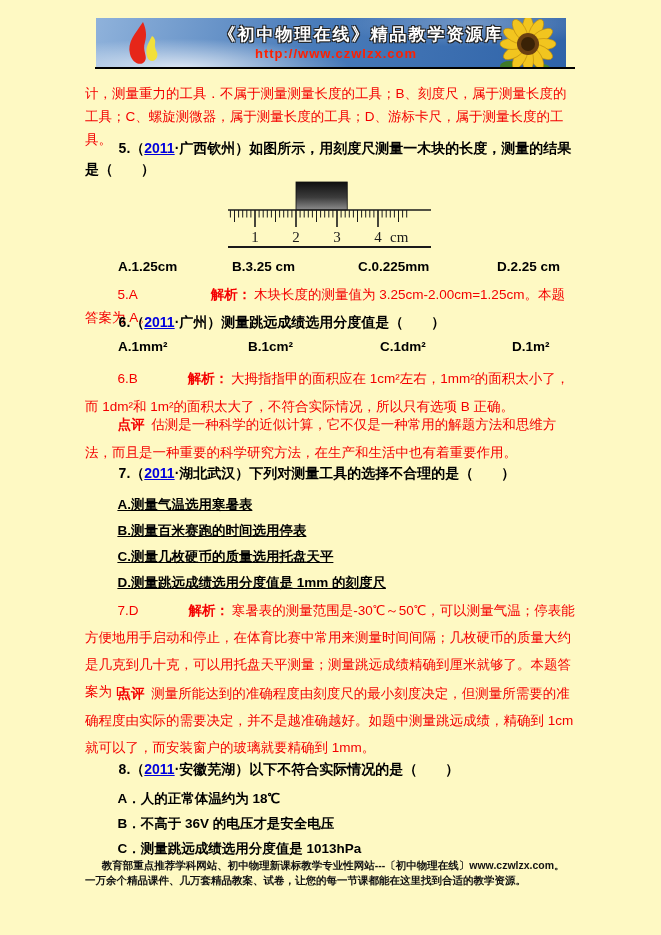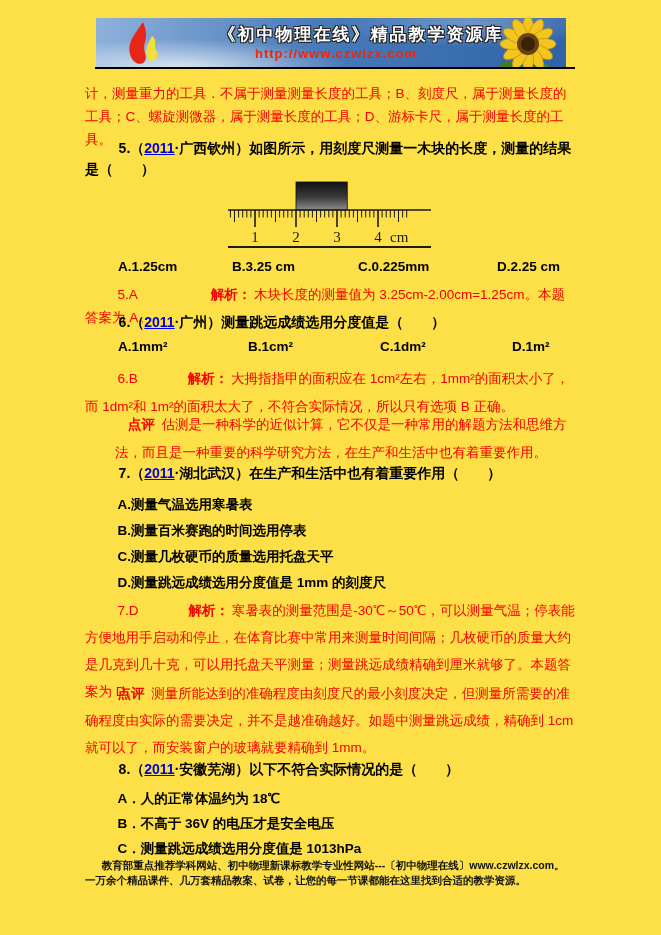--- a/index.html
+++ b/index.html
@@ -1,16 +1,16 @@
 <!DOCTYPE html>
 <html><head>
 <meta charset="utf-8">
 <style>
   html,body{margin:0;padding:0;background:#fff;}
-  .page{position:relative;width:661px;height:935px;background:#fde047;overflow:hidden;
+  .page{position:relative;width:661px;height:935px;background:#fef9c3;overflow:hidden;
         font-family:"Liberation Sans",sans-serif;color:#000;}
   
   .banner{position:absolute;left:96px;top:18px;width:470px;height:50px;overflow:hidden;
     background:
       radial-gradient(ellipse 260px 45px at 18% 100%, rgba(255,255,255,.75), rgba(255,255,255,0) 65%),
       radial-gradient(ellipse 220px 40px at 80% 10%, rgba(255,255,255,.28), rgba(255,255,255,0) 60%),
       linear-gradient(105deg,#8fb2db 0%,#4a7cba 45%,#2f63a8 100%);}
   .banner-title{position:absolute;left:70px;top:5px;width:390px;text-align:center;color:#fff;
     font-weight:bold;font-size:17px;letter-spacing:2px;
     text-shadow:1px 1px 0 #222,-1px -1px 0 #222,1px -1px 0 #222,-1px 1px 0 #222;}
@@ -28,26 +28,26 @@
   .year{color:#0000dd;text-decoration:underline;text-align:center;}
   .figure{position:absolute;left:228px;top:180px;width:215px;height:75px;}
   .optrow{font-weight:bold;font-size:13.5px;display:grid;padding-left:33px;box-sizing:border-box;}
   .optrow5{top:259px;grid-template-columns:114px 126px 139px auto;}
   .optrow6{top:339px;grid-template-columns:130px 132px 132px auto;}
   .ansline{font-size:13.5px;text-indent:2.4em;}
   .ans5{top:283px;line-height:23px;}
   .ans6{top:365px;line-height:27.5px;}
   .ans7{top:597px;line-height:27px;}
   .cmt{font-size:13.5px;text-indent:2.4em;}
-  .cmt6{top:411px;line-height:27.5px;text-align:center;}
+  .cmt6{top:411px;line-height:27.5px;}
   .cmt7{top:680px;line-height:27px;}
   .ansnum{margin-right:2.6em;} .ansnum.sm{margin-right:0.9em;}
   .jiexi{margin-right:0.2em;padding-left:38px;} .dp{margin-right:0.5em;}
   .optlist{font-weight:bold;font-size:13.5px;}
-  .opts7{top:492px;line-height:26px;} .opts8{top:786px;line-height:25px;}
+  .opts7{top:492px;line-height:26px;text-decoration:underline;} .opts8{top:786px;line-height:25px;}
   .optlist p{margin:0;text-indent:2.4em;}
   .footer{top:858px;font-weight:bold;font-size:10.5px;line-height:15px;text-indent:1.6em;color:#111;}
 </style>
 </head>
 <body>
 
 <div class="page">
 
   <div class="banner">
     <svg class="logo" width="42" height="48" viewBox="0 0 42 48">
@@ -166,21 +166,21 @@
     <span>A.1mm²</span>
     <span>B.1cm²</span>
     <span>C.1dm²</span>
     <span>D.1m²</span>
   </div>
 
   <p class="blk red ansline ans6"><span class="ansnum sm">6.B</span><b class="jiexi">解析：</b><span>大拇指指甲的面积应在 1cm²左右，1mm²的面积太小了，而 1dm²和 1m²的面积太大了，不符合实际情况，所以只有选项 B 正确。</span></p>
 
   <p class="blk red cmt cmt6"><b class="dp">点评</b><span>估测是一种科学的近似计算，它不仅是一种常用的解题方法和思维方法，而且是一种重要的科学研究方法，在生产和生活中也有着重要作用。</span></p>
 
-  <p class="blk q q7"><span>7.（</span><span class="year">2011</span><span>·湖北武汉）在生产和生活中也有着重要作用（　　）</span></p>
+  <p class="blk q q7"><span>7.（</span><span class="year">2011</span><span>·湖北武汉）下列对测量工具的选择不合理的是（　　）</span></p>
 
   <div class="blk optlist opts7">
     <p>A.测量气温选用寒暑表</p>
     <p>B.测量百米赛跑的时间选用停表</p>
     <p>C.测量几枚硬币的质量选用托盘天平</p>
     <p>D.测量跳远成绩选用分度值是 1mm 的刻度尺</p>
   </div>
 
   <p class="blk red ansline ans7"><span class="ansnum sm">7.D</span><b class="jiexi">解析：</b><span>寒暑表的测量范围是-30℃～50℃，可以测量气温；停表能方便地用手启动和停止，在体育比赛中常用来测量时间间隔；几枚硬币的质量大约是几克到几十克，可以用托盘天平测量；测量跳远成绩精确到厘米就够了。本题答案为 D。</span></p>
 

